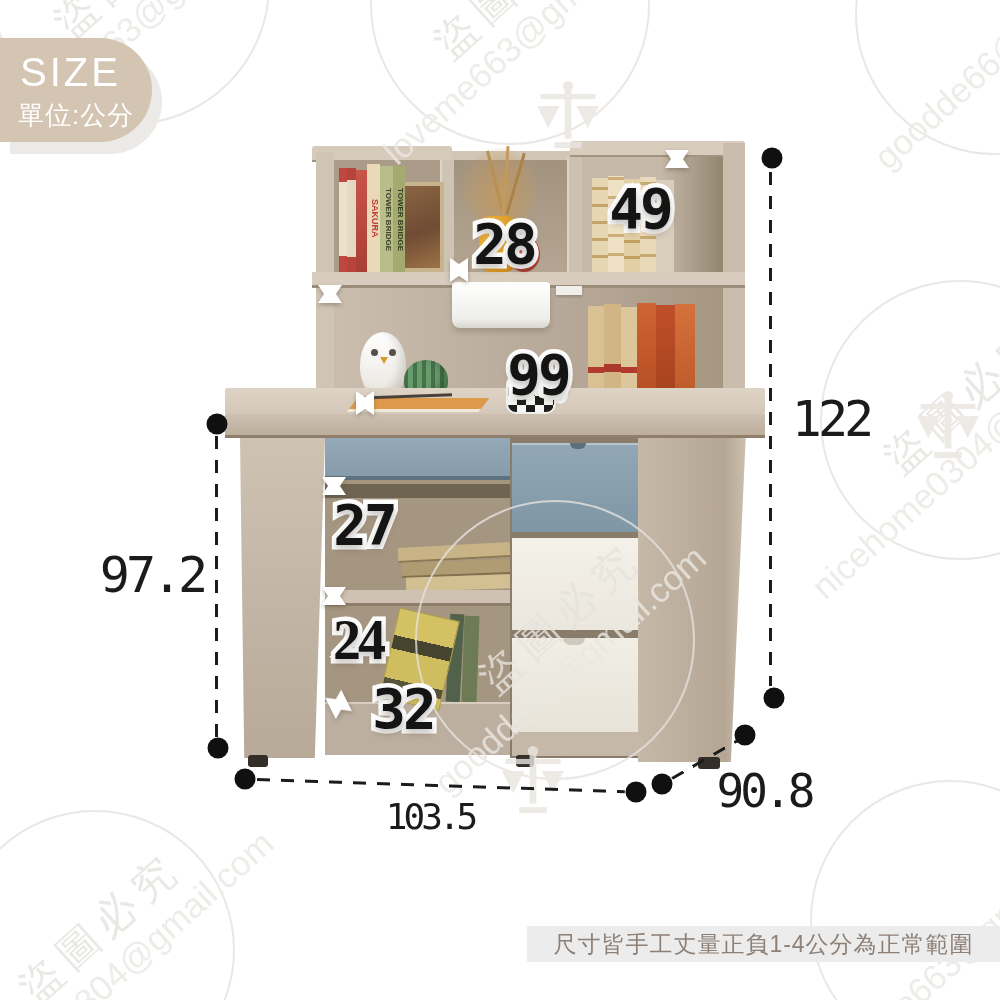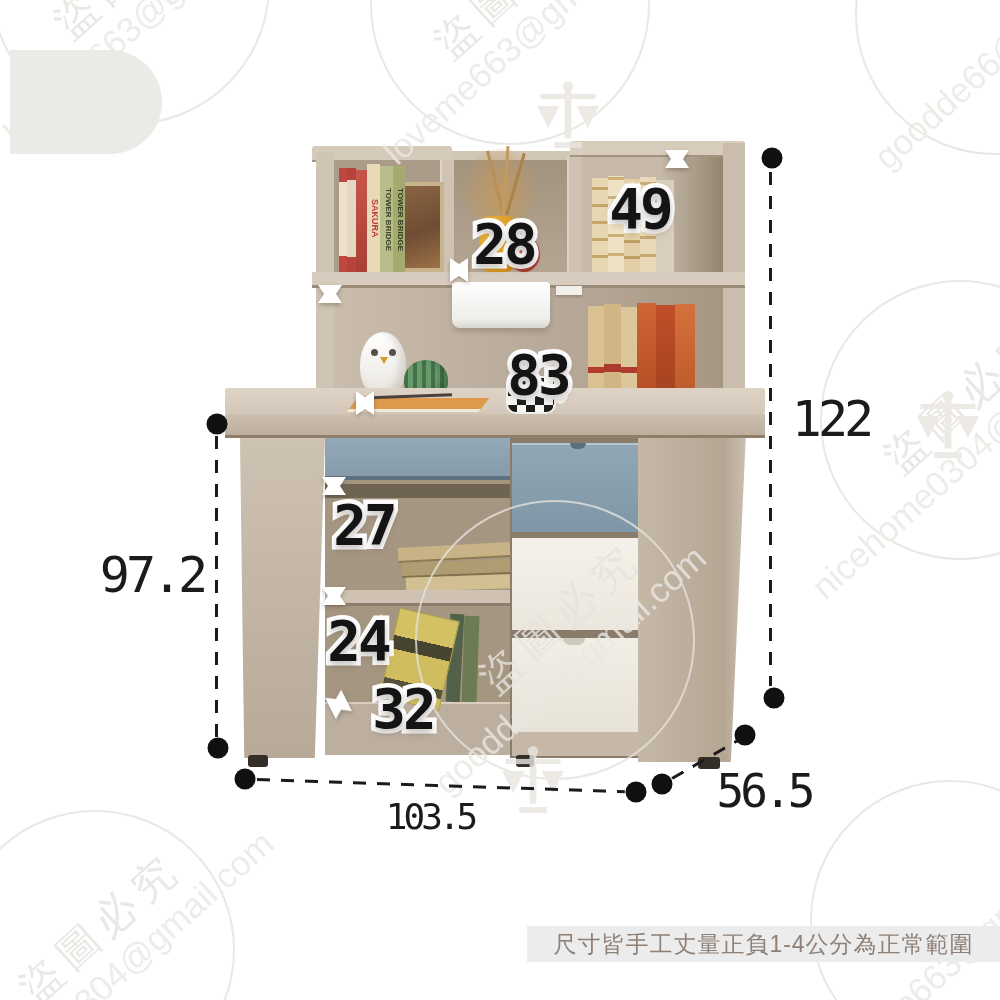--- a/index.html
+++ b/index.html
@@ -261,29 +261,33 @@
       <i class="d"></i>
     </div>
   <div class="arrH" style="left:324px;top:668px;width:123px;transform:rotate(-26.5deg);z-index:15;">
       <i class="l"></i>
       <b></b>
       <i class="r"></i>
     </div>
 
   <div class="dimO" style="left:504px;top:243px;z-index:16;">28</div>
   <div class="dimO" style="left:640px;top:208px;z-index:16;">49</div>
-  <div class="dimO" style="left:538px;top:374px;z-index:16;">83</div>
+  <div class="dimO" style="left:538px;top:374px;z-index:16;">99</div>
   <div class="dimO" style="left:364px;top:524px;z-index:16;">27</div>
-  <div class="dimO" style="left:358px;top:640px;z-index:16;">24</div>
+  <div class="dimO" style="left:358px;top:640px;z-index:16;font-family:Liberation Serif, serif;">24</div>
   <div class="dimO" style="left:403px;top:708px;z-index:16;">32</div>
 
   <div class="dimP" style="left:831px;top:419px;z-index:21;">122</div>
   <div class="dimP" style="left:152px;top:575px;z-index:21;">97.2</div>
   <div class="dimP" style="left:430px;top:816px;font-size:36px;z-index:21;">103.5</div>
-  <div class="dimP" style="left:764px;top:791px;font-size:46px;z-index:21;">56.5</div>
+  <div class="dimP" style="left:764px;top:791px;font-size:46px;z-index:21;">90.8</div>
 
   <div class="badgeShadow"></div>
+  <div class="badge">
+    <div class="badgeTitle">SIZE</div>
+    <div class="badgeSub">單位:公分</div>
+  </div>
 
   <div class="noteBar">
     <span>尺寸皆手工丈量正負1-4公分為正常範圍</span>
   </div>
 
 </div>
 
 </body></html>

